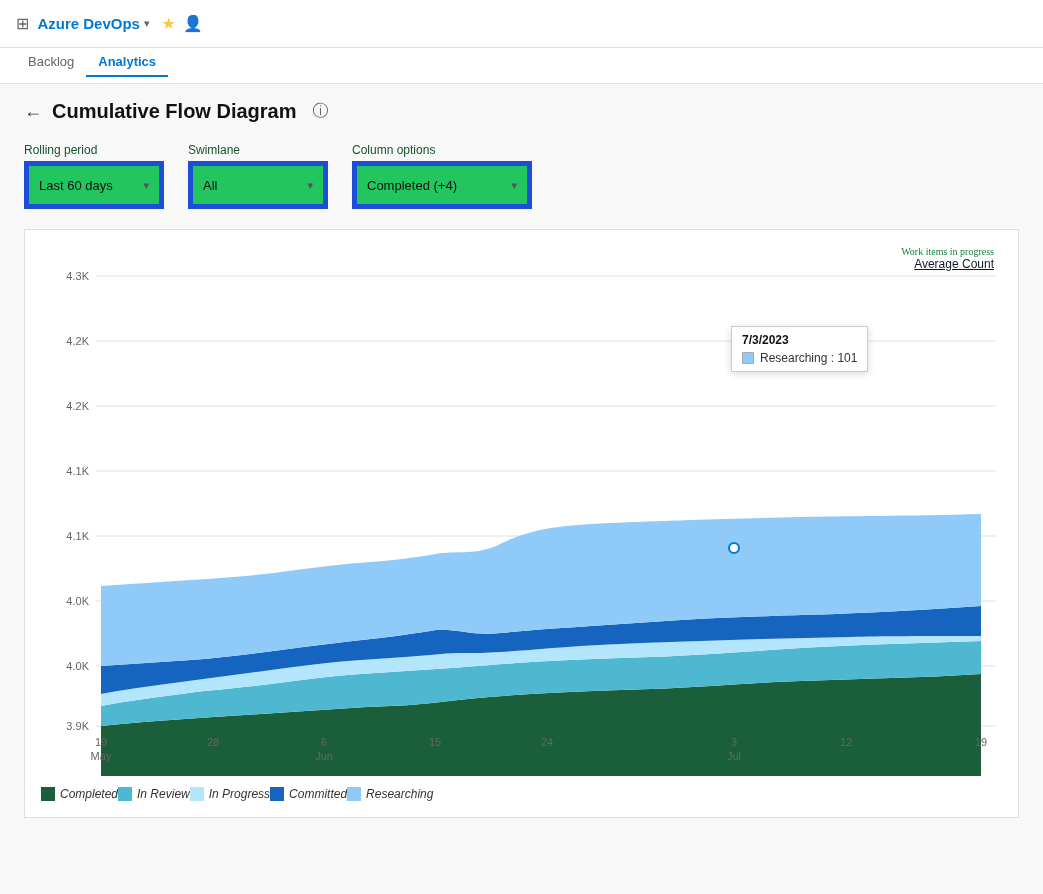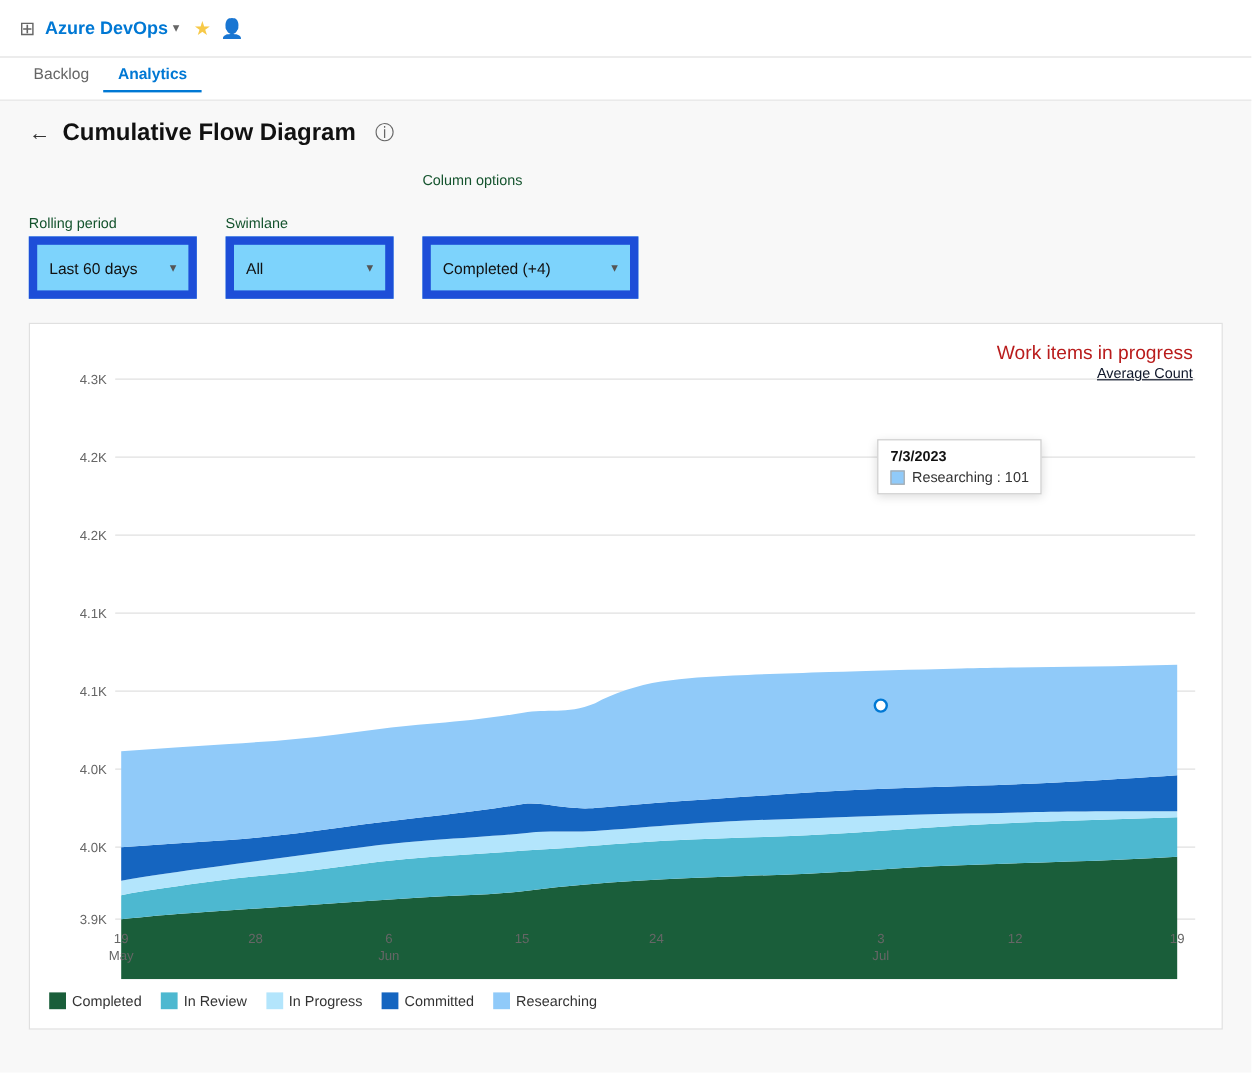--- a/index.html
+++ b/index.html
@@ -26,44 +26,44 @@
     .back-btn { cursor: pointer; font-size: 18px; color: #333; }
     .page-title { font-size: 20px; font-weight: 600; color: #111; }
     .help-icon { color: #666; font-size: 16px; cursor: pointer; margin-left: 6px; }
 
     
     .controls { display: flex; gap: 24px; margin-bottom: 20px; align-items: flex-end; }
     .control-group { display: flex; flex-direction: column; gap: 4px; }
     .control-label { font-size: 12px; color: #14532d; }
     .select-box {
       display: flex; align-items: center; justify-content: space-between;
-      border: 7px solid #1d4ed8; padding: 19px 10px; background: #7dd3fc;
+      border: 5px solid #1d4ed8; padding: 19px 10px; background: #22c55e;
       cursor: pointer; font-size: 13px; color: #111;
       min-width: 140px; height: 32px;
     }
-    .select-box.wide { min-width: 180px; margin-top: 36px; }
+    .select-box.wide { min-width: 180px; }
     .chevron-down { font-size: 11px; color: #555; margin-left: 10px; }
 
     
     .chart-container {
       background: #fff;
       border: 1px solid #e0e0e0;
       padding: 16px;
       position: relative;
     }
 
     
     .chart-stats {
       position: absolute;
       top: 16px;
       right: 24px;
       text-align: right;
       z-index: 10;
     }
-    .stats-label { font-size: 16px; color: #b91c1c; }
+    .stats-label { font-size: 10px; color: #15803d; font-family: Liberation Serif, serif; }
     .stats-number { font-size: 48px; font-weight: 300; color: #111; line-height: 1; }
     .stats-sublabel { font-size: 12px; color: #0f172a; text-decoration: underline; }
 
     
     .chart-svg-wrapper { position: relative; width: 100%; }
 
     
     .tooltip-box {
       position: absolute;
       background: #fff;
@@ -74,23 +74,24 @@
       box-shadow: 0 2px 8px rgba(0,0,0,0.15);
       z-index: 20;
     }
     .tooltip-date { font-weight: 600; margin-bottom: 4px; color: #111; font-size: 12px; }
     .tooltip-row { display: flex; align-items: center; gap: 6px; }
     .tooltip-swatch { width: 12px; height: 12px; border: 1px solid #aaa; }
     .tooltip-text { color: #333; font-size: 12px; }
 
     
     .legend {
-      display: flex; gap: 16px; align-items: center;
+      display: flex; align-items: center;
       padding: 8px 0 0 0;
       flex-wrap: wrap;
+      font-style: italic;
     }
     .legend-item { display: flex; align-items: center; gap: 5px; font-size: 12px; color: #333; }
     .legend-swatch { width: 14px; height: 14px; flex-shrink: 0; }
 
     
     .y-axis-label { font-size: 11px; fill: #666; }
     
     .x-axis-label { font-size: 11px; fill: #666; }
   </style>
 </head>

